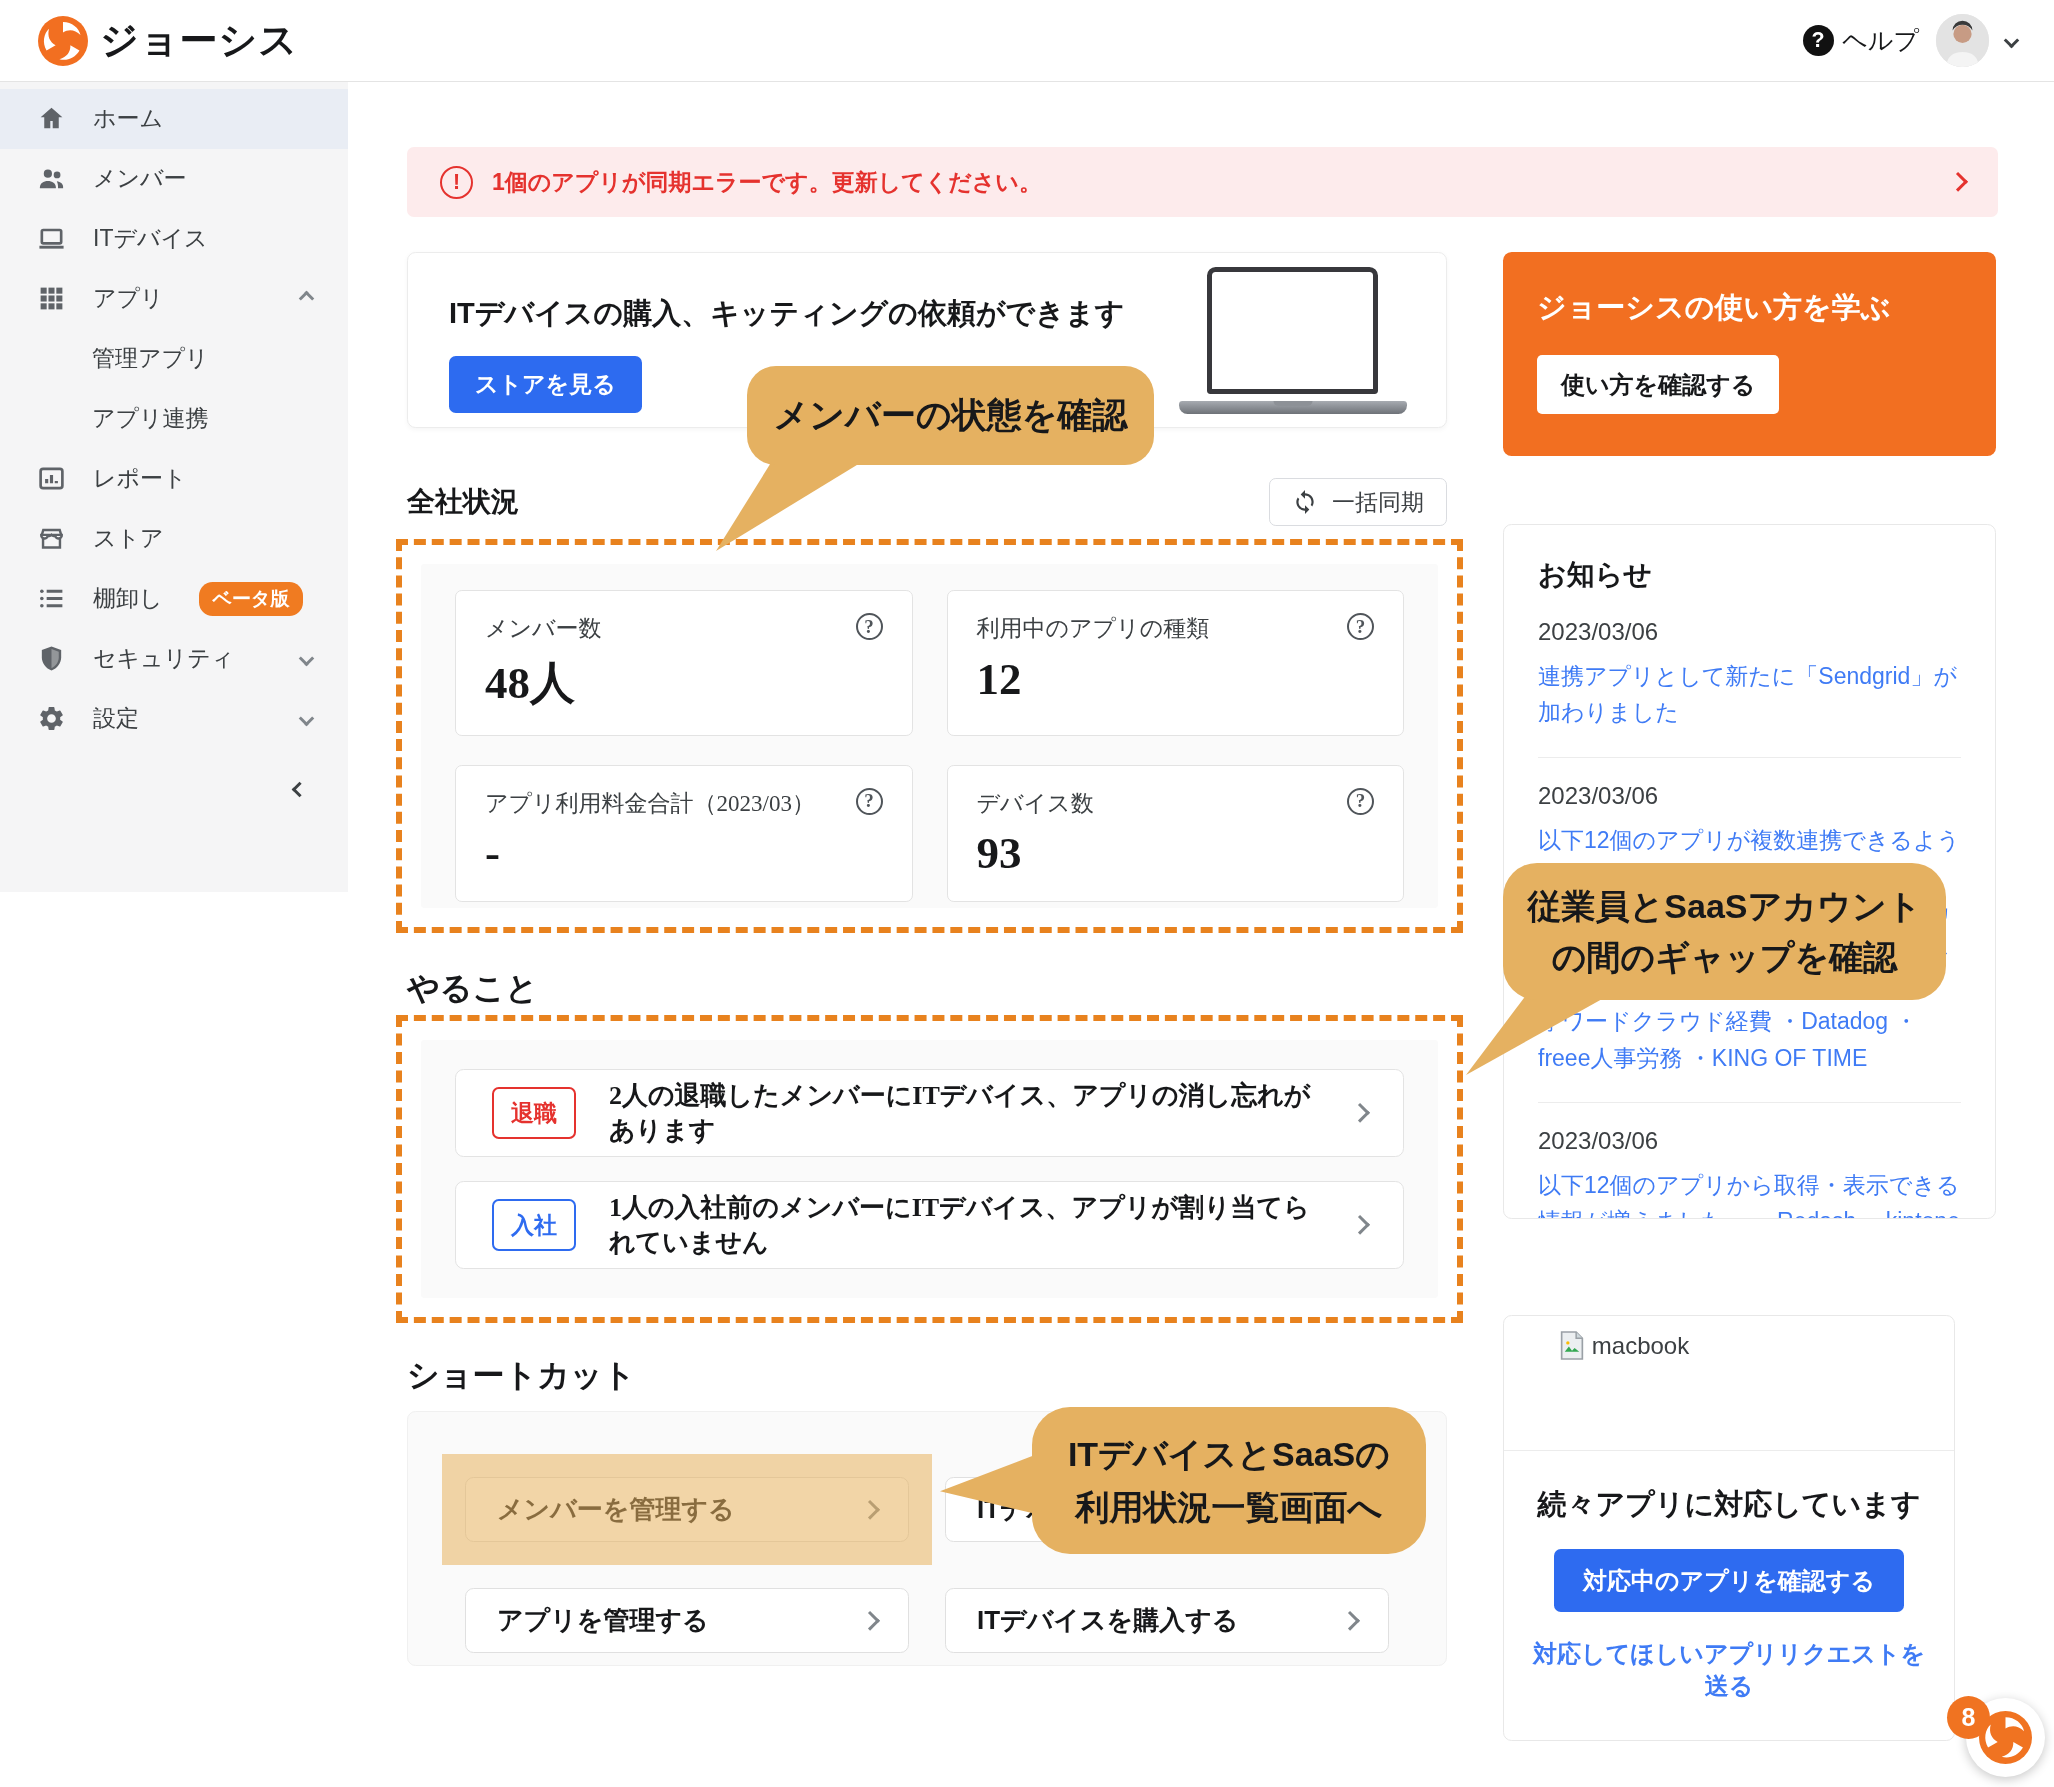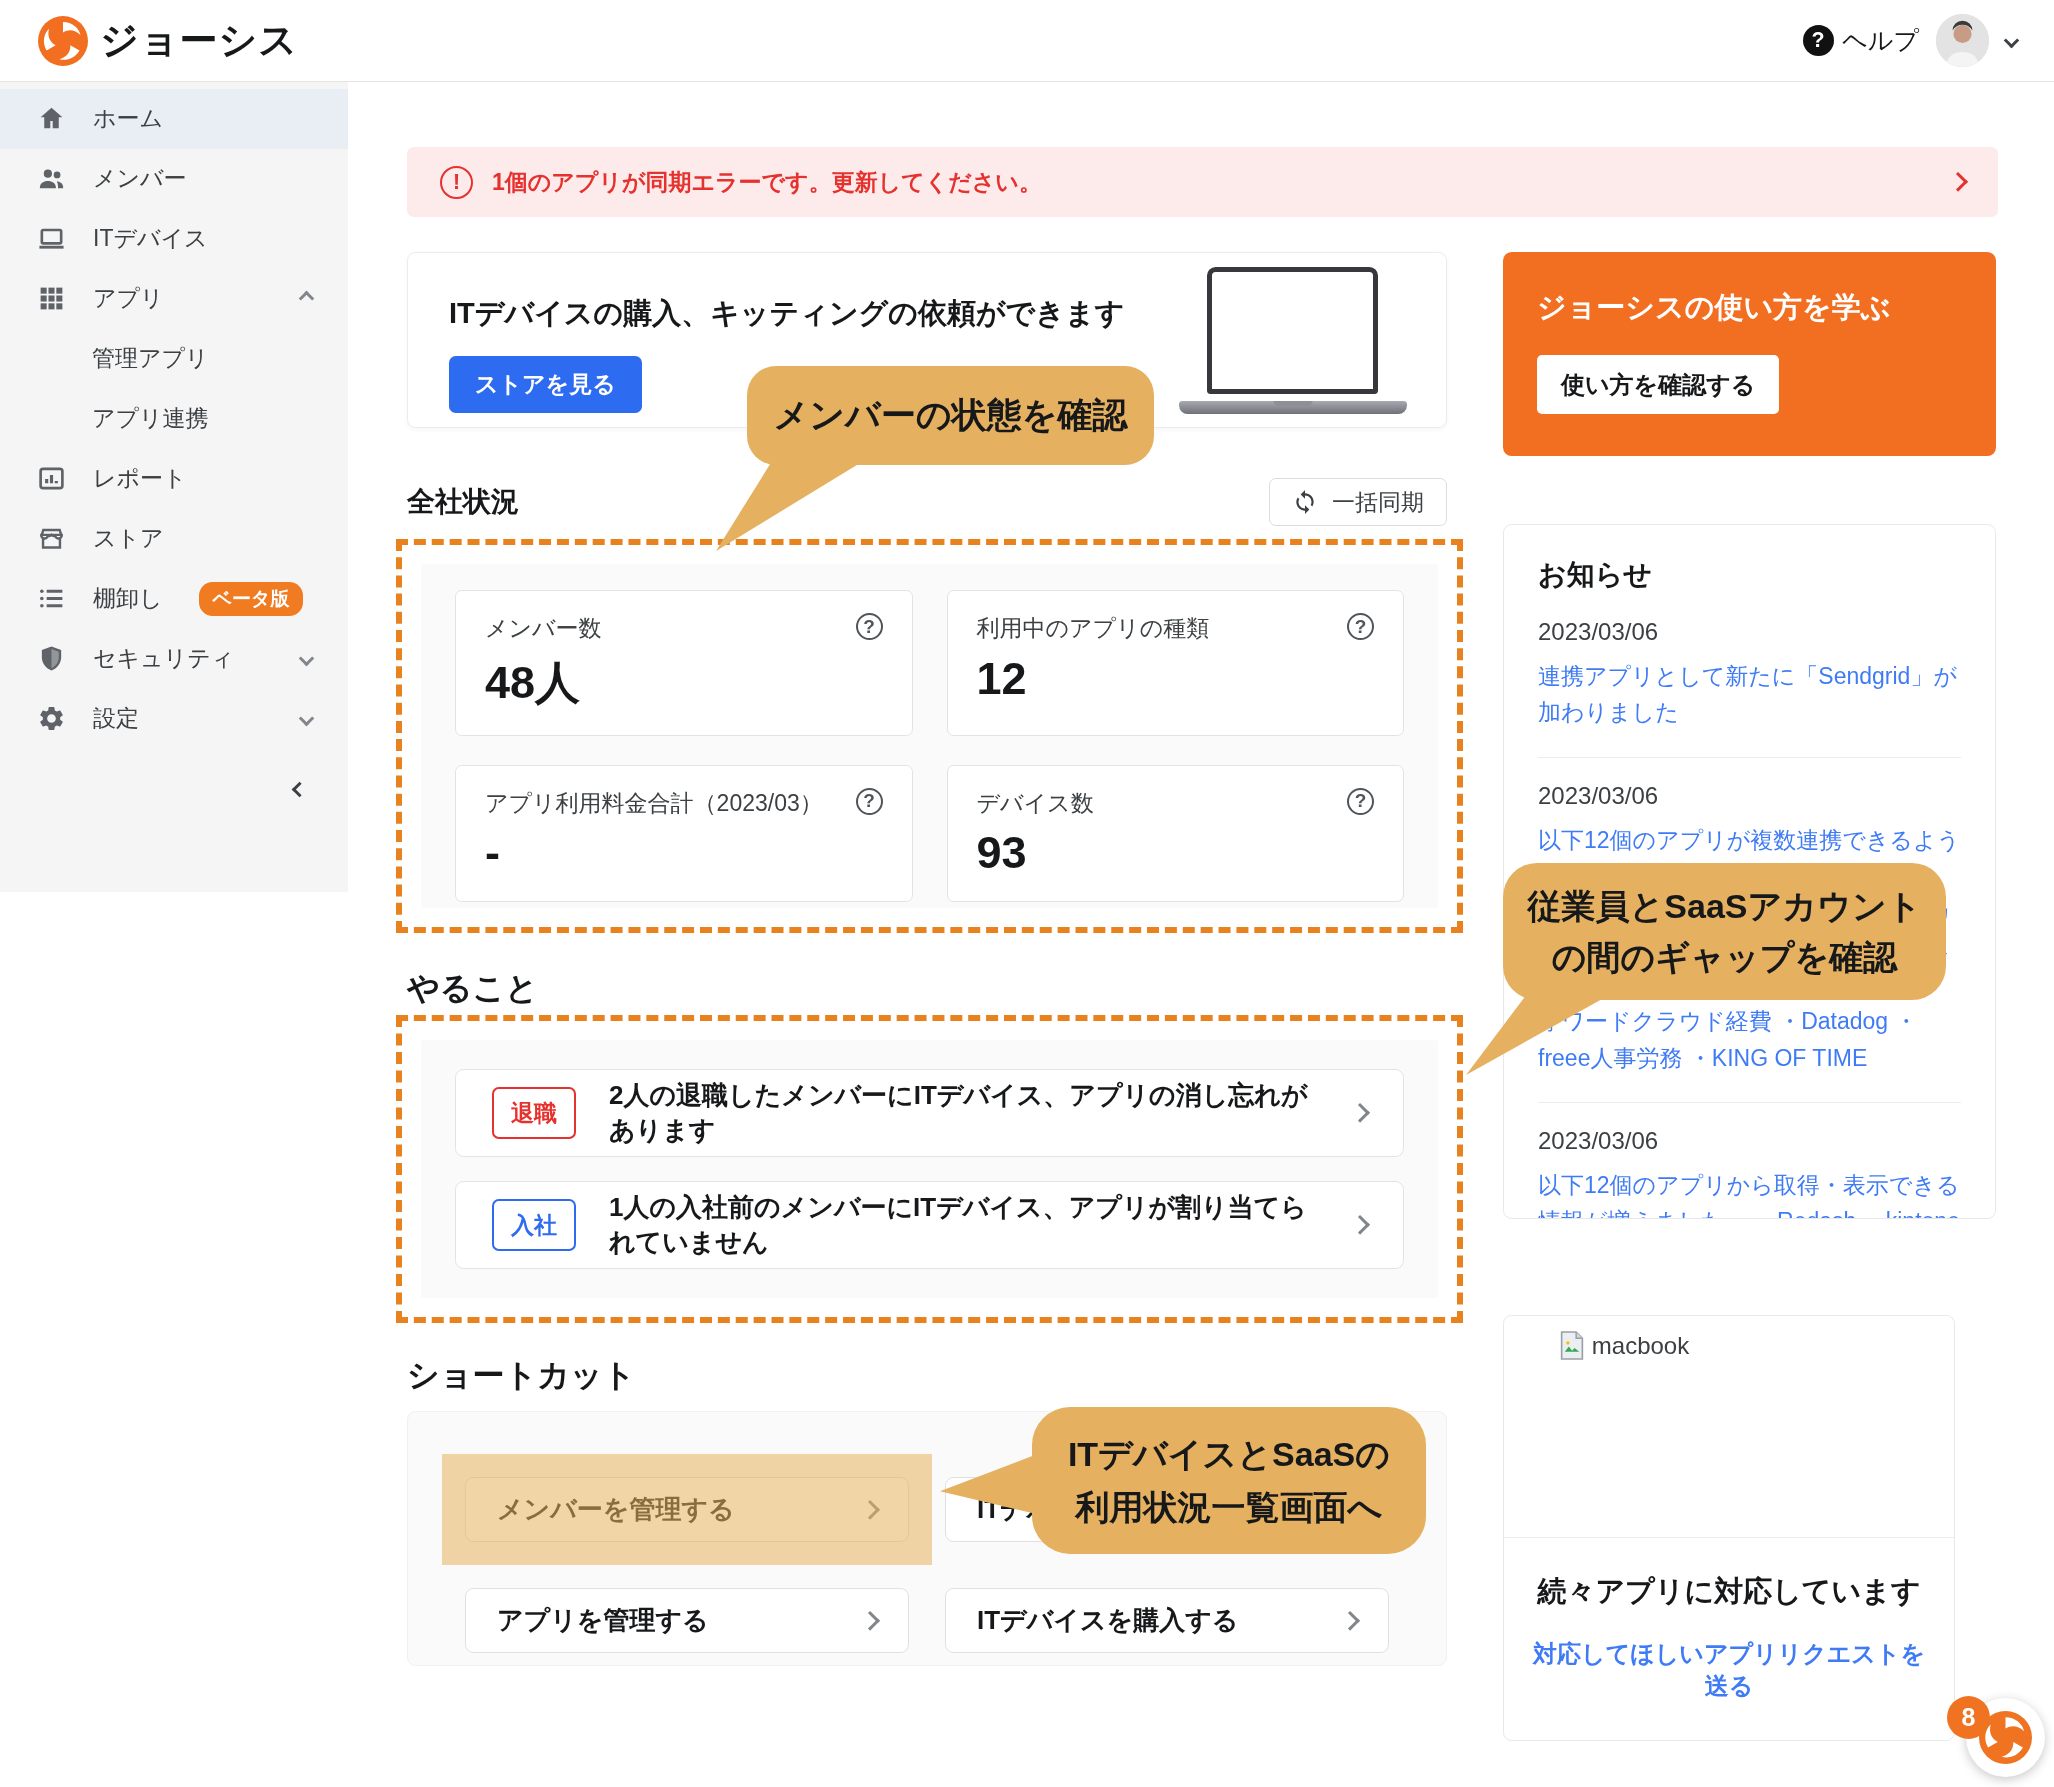--- a/index.html
+++ b/index.html
@@ -68,21 +68,21 @@
   .status-head { position:absolute; left:407px; top:478px; width:1040px; display:flex; align-items:center;
     justify-content:space-between; z-index:2; }
   .status-title { font-size:28px; font-weight:bold; color:#17181a; }
   .sync-btn { display:flex; align-items:center; gap:13.7px; background:#fff; border:1.7px solid #dadce0;
     border-radius:6.8px; height:48px; padding:0 22px; font-size:23px; color:#3c4043; cursor:pointer; }
   .sync-btn svg { width:26px; height:26px; fill:#3c4043; }
   
   .dashed { position:absolute; border:6px dashed #e8821e; padding:19px; z-index:4; }
   .stats-wrap { left:396px; top:539px; width:1067px; height:394px; }
   .todo-wrap  { left:396px; top:1015px; width:1067px; height:308px; }
-  .panel { width:100%; height:100%; background:#fafafa; border-radius:3.4px; }
+  .panel { width:100%; height:100%; background:#fafafa; border-radius:3.4px;font-family:Liberation Serif, serif; }
   .stats-panel { padding:26px 34px; display:grid; grid-template-columns:1fr 1fr; gap:29px 34px; }
   .stat-card { background:#fff; border:1.3px solid #e3e3e3; border-radius:6.8px; padding:22px 29px; }
   .stat-top { display:flex; justify-content:space-between; align-items:flex-start; }
   .stat-label { font-size:23px; color:#3c4043; }
   .stat-q { width:27px; height:27px; border-radius:50%; border:2.1px solid #50555a; color:#50555a; flex:none;
     display:flex; align-items:center; justify-content:center; font-size:19px; font-weight:bold; cursor:pointer; }
   .stat-value { font-size:45px; font-weight:bold; color:#17181a; margin-top:8.6px; }
   
   .todo-panel { padding:29px 34px; display:flex; flex-direction:column; gap:24px; }
   .todo-row { background:#fff; border:1.3px solid #e3e3e3; border-radius:8.6px; flex:1; display:flex;
@@ -402,20 +402,21 @@
     <svg viewBox="0 0 24 28">
       <path d="M2 1h14l6 6v20H2z" fill="#eceff1" stroke="#9aa0a6" stroke-width="1.6"></path>
       <path d="M16 1v6h6" fill="#cfd8dc" stroke="#9aa0a6" stroke-width="1.4"></path>
       <path d="M5 20l4-5 3 4 2.5-2.5L19 20z" fill="#34a853"></path>
       <circle cx="8" cy="11.5" r="1.6" fill="#fbbc04"></circle>
     </svg>
     <span>macbook</span>
   </div>
   <div class="apps-bottom">
     <div class="apps-title">続々アプリに対応しています</div>
+    <div class="apps-btn">対応中のアプリを確認する</div>
     <a class="apps-link">対応してほしいアプリリクエストを送る</a>
   </div>
 </aside>
 
 <div class="chat">
   <div class="chat-circle">
     <svg viewBox="0 0 100 100">
       <circle cx="50" cy="50" r="50" fill="#f07321"></circle>
       <g fill="#ffffff">
         <path d="M50 12 C68 12 82 24 85 38 C74 27 61 26 50 33 Z"></path>

